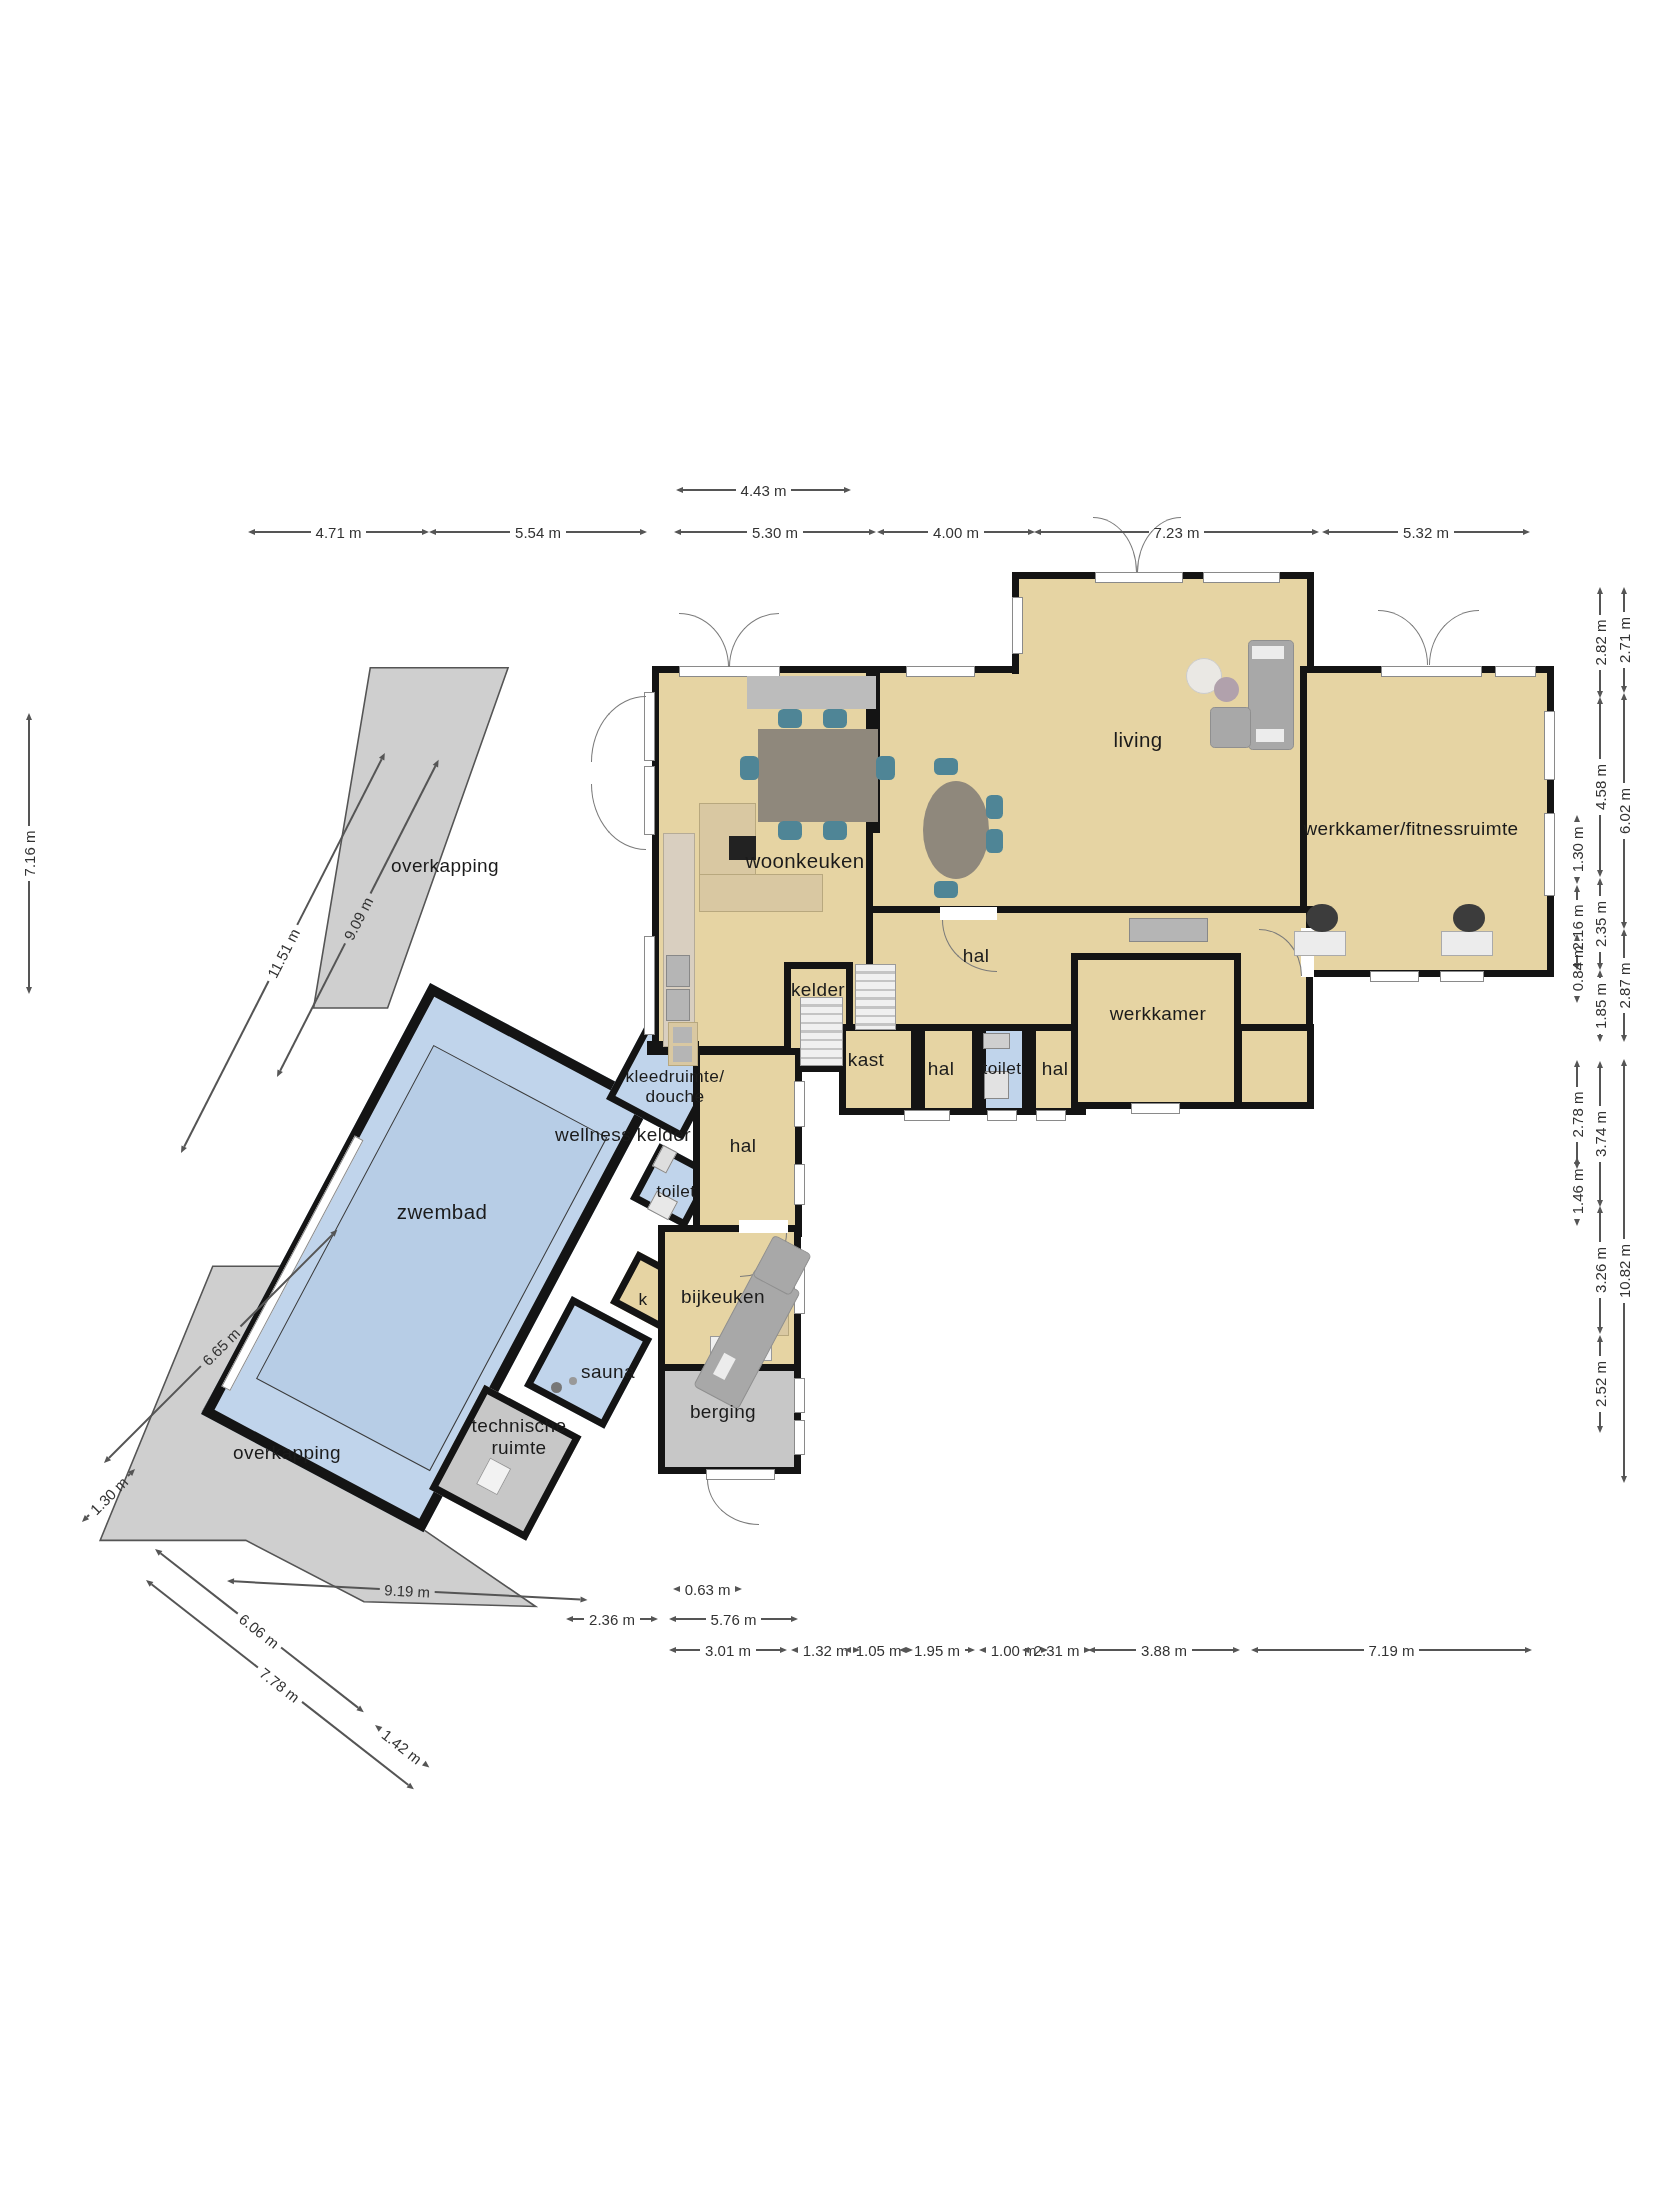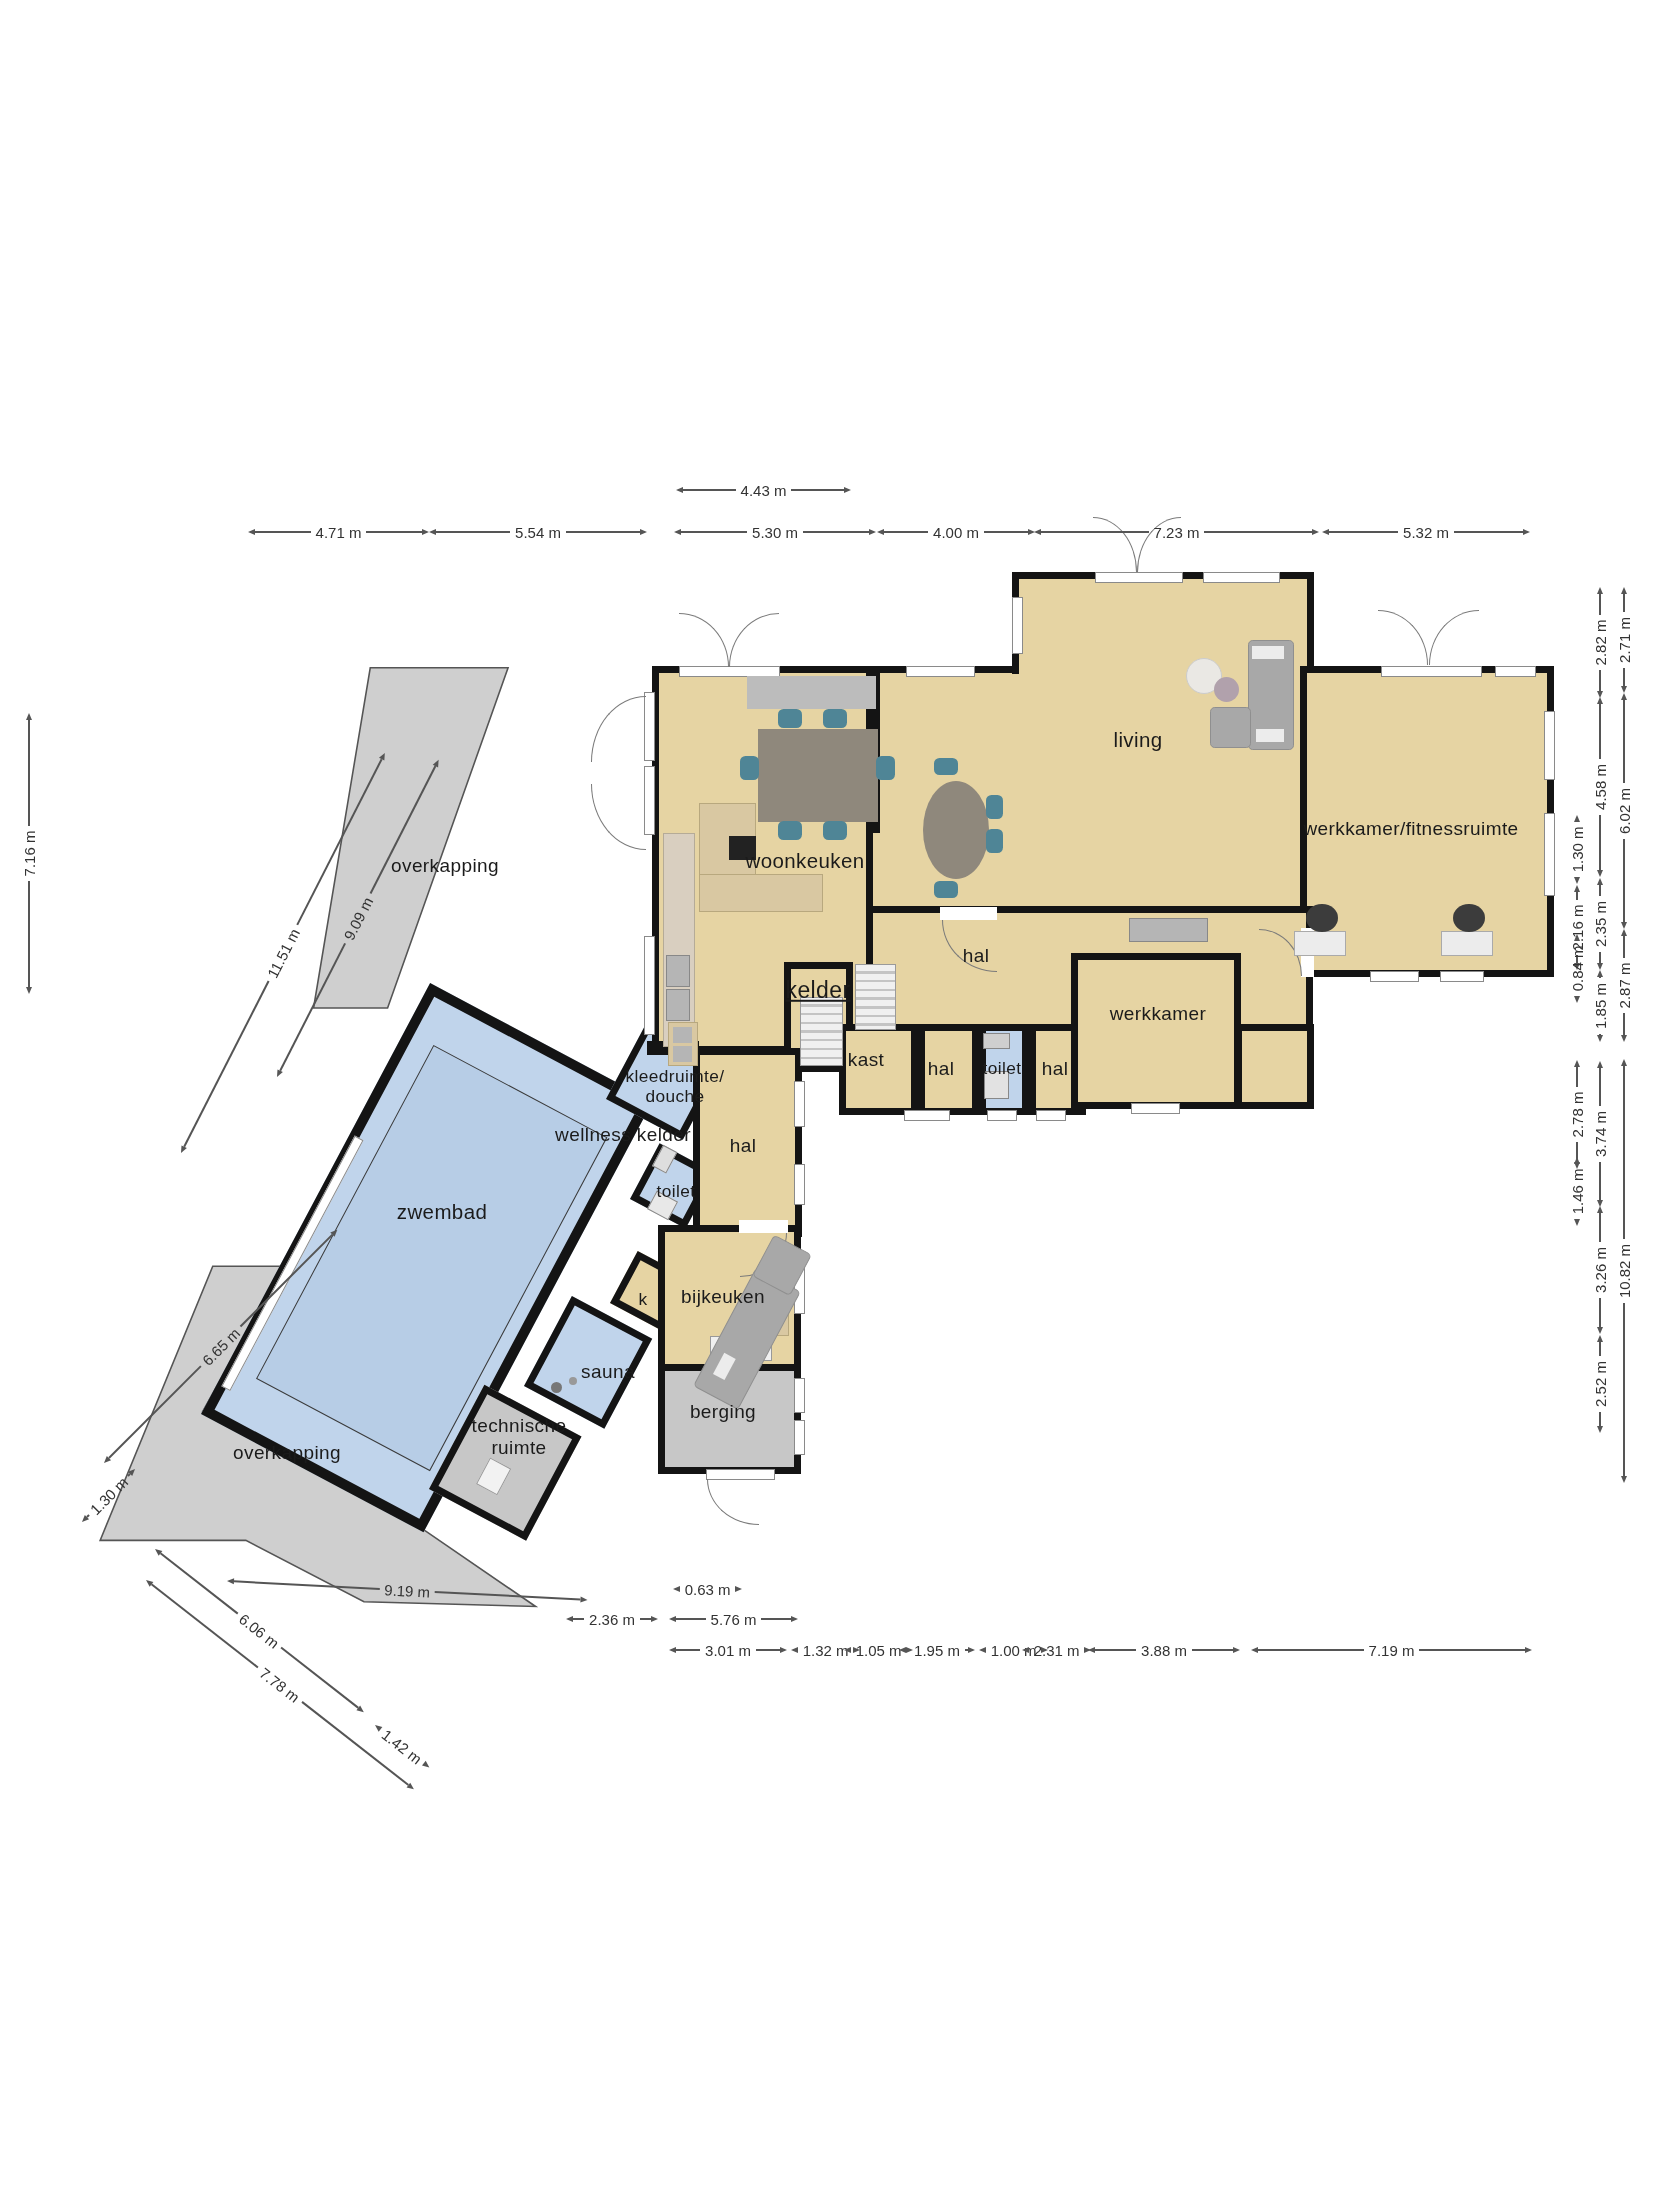--- a/index.html
+++ b/index.html
@@ -183,21 +183,21 @@
       <div class="room-label" style="left: 676px; top: 1192px; font-size: 17.3px;">toilet</div>
       <div class="room-label" style="left: 643px; top: 1300px; font-size: 17.3px;">k</div>
       <div class="room-label" style="left: 608px; top: 1372px; font-size: 19px;">sauna</div>
       <div class="room-label" style="left: 519px; top: 1437px; font-size: 19px;">technische
 ruimte</div>
       <div class="room-label" style="left: 287px; top: 1453px; font-size: 19px;">overkapping</div>
       <div class="room-label" style="left: 805px; top: 861px; font-size: 20.5px;">woonkeuken</div>
       <div class="room-label" style="left: 1138px; top: 740px; font-size: 20.5px;">living</div>
       <div class="room-label" style="left: 1411px; top: 829px; font-size: 19px;">werkkamer/fitnessruimte</div>
       <div class="room-label" style="left: 976px; top: 956px; font-size: 19px;">hal</div>
-      <div class="room-label" style="left: 818px; top: 990px; font-size: 23px; text-decoration: underline;">kelder</div>
+      <div class="room-label" style="left: 818px; top: 990px; font-size: 19px;">kelder</div>
       <div class="room-label" style="left: 866px; top: 1060px; font-size: 19px;">kast</div>
       <div class="room-label" style="left: 941px; top: 1069px; font-size: 19px;">hal</div>
       <div class="room-label" style="left: 1002px; top: 1069px; font-size: 17.3px;">toilet</div>
       <div class="room-label" style="left: 1055px; top: 1069px; font-size: 19px;">hal</div>
       <div class="room-label" style="left: 1158px; top: 1014px; font-size: 19px;">werkkamer</div>
       <div class="room-label" style="left: 743px; top: 1146px; font-size: 19px;">hal</div>
       <div class="room-label" style="left: 723px; top: 1297px; font-size: 19px;">bijkeuken</div>
       <div class="room-label" style="left: 723px; top: 1412px; font-size: 19px;">berging</div>
     </div>
 

